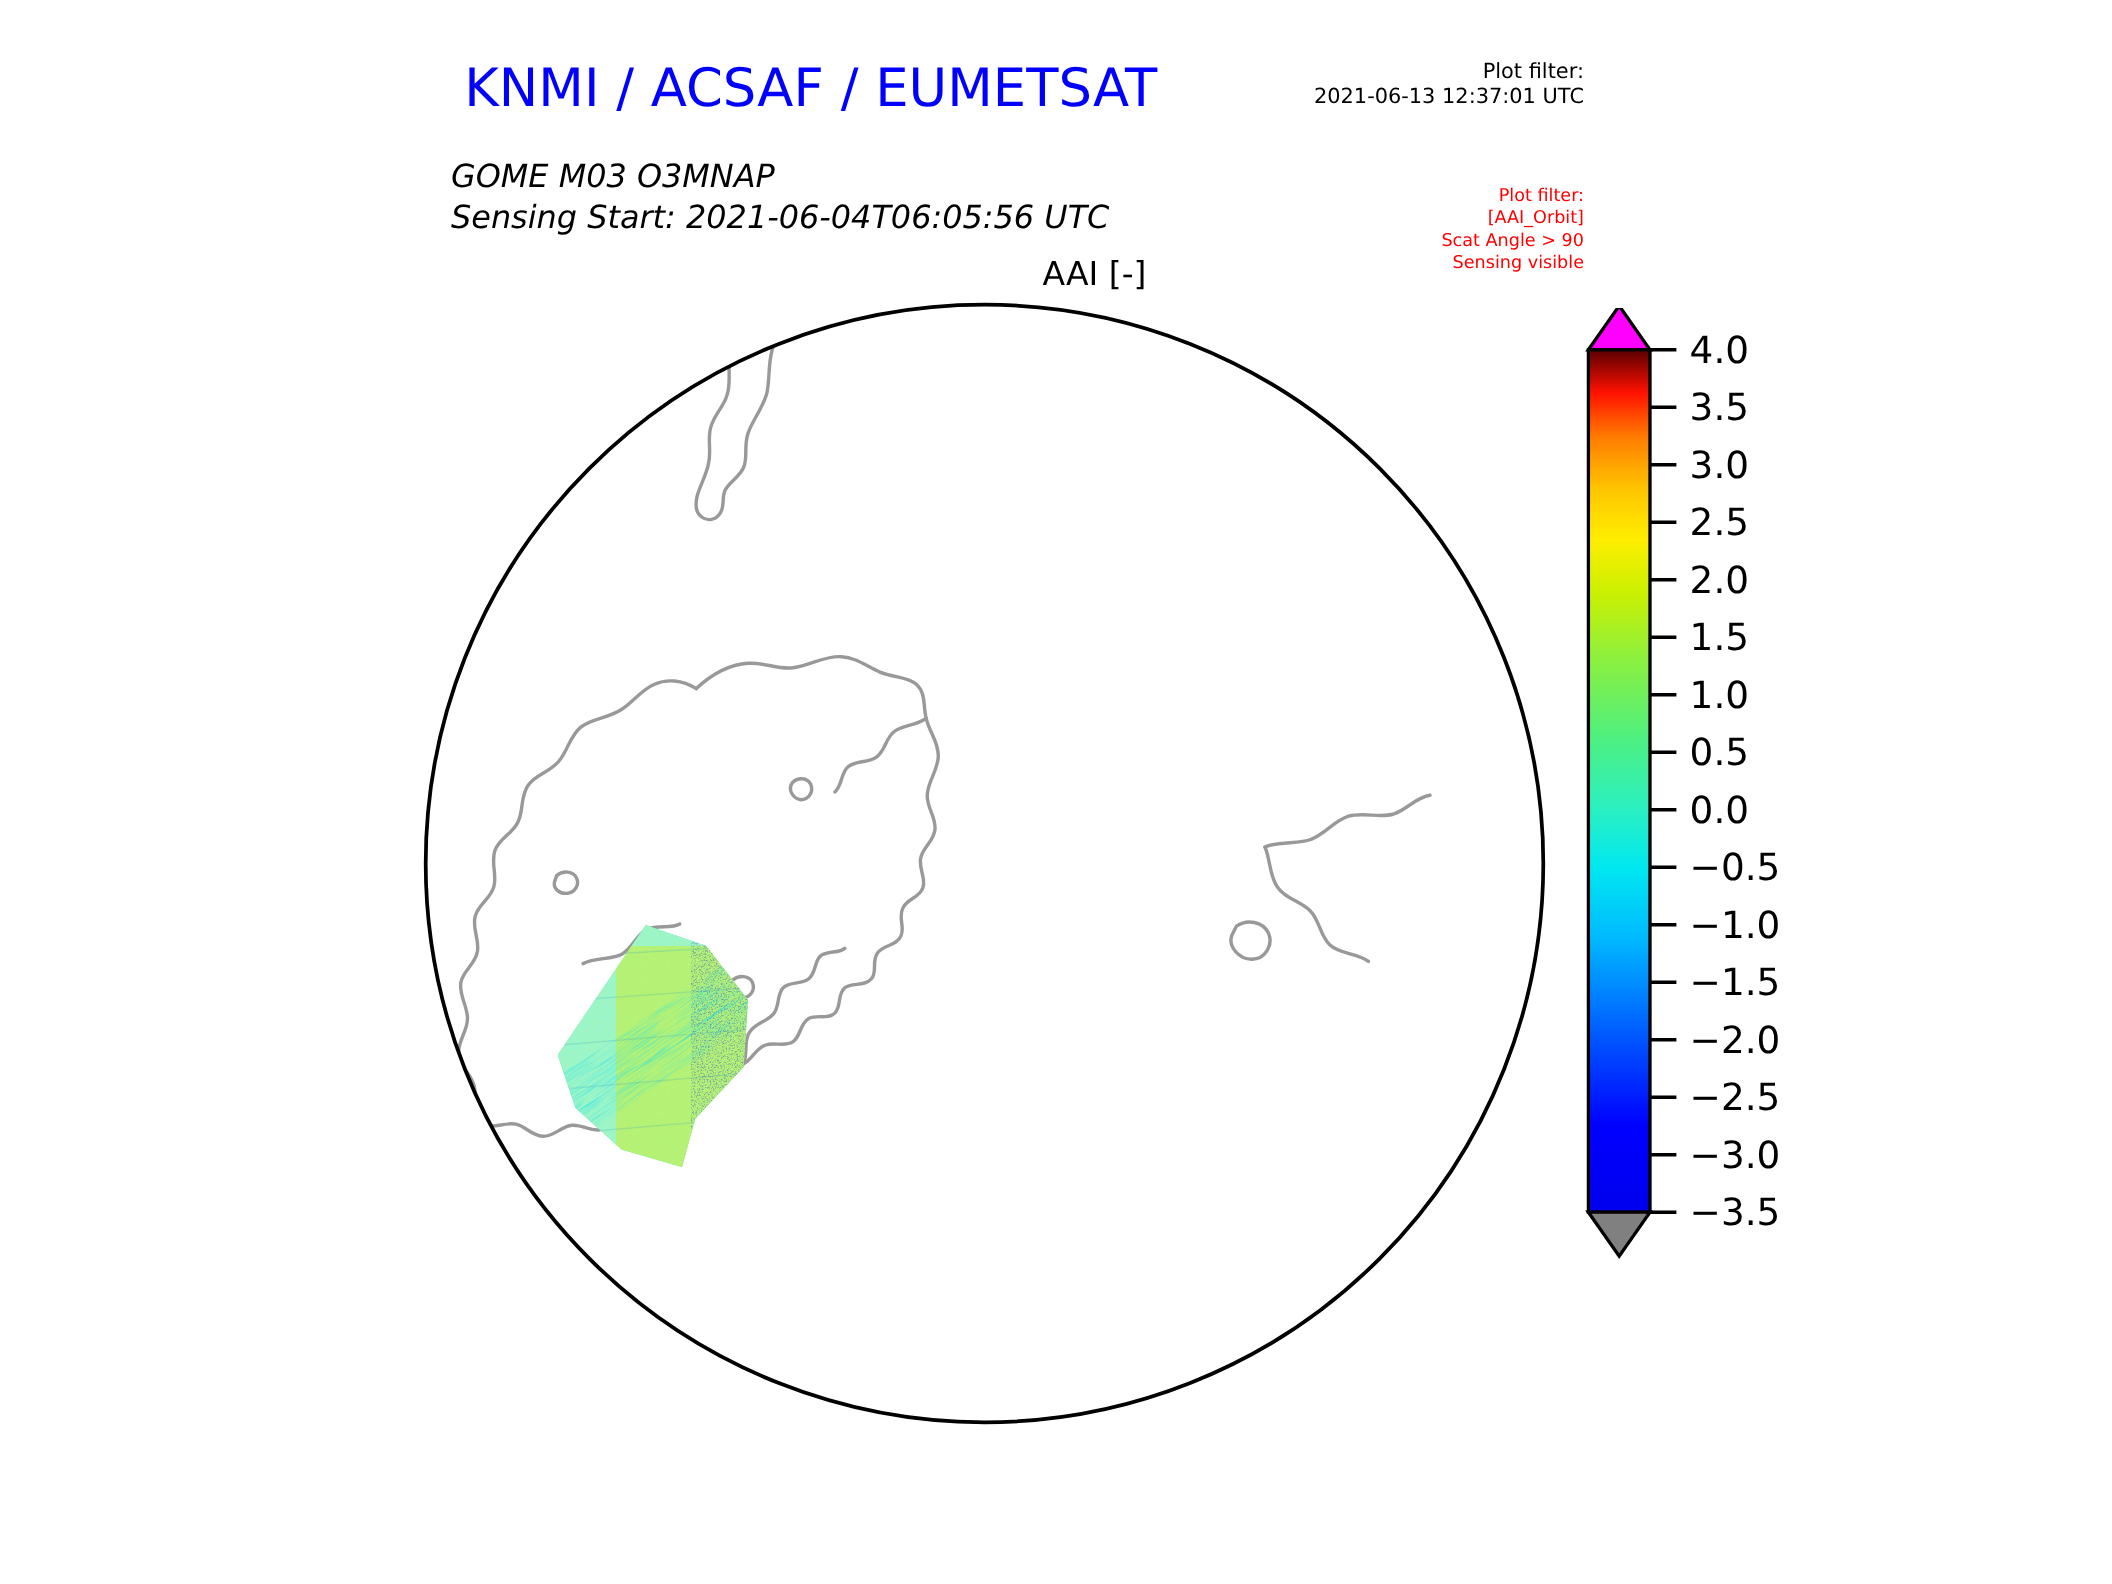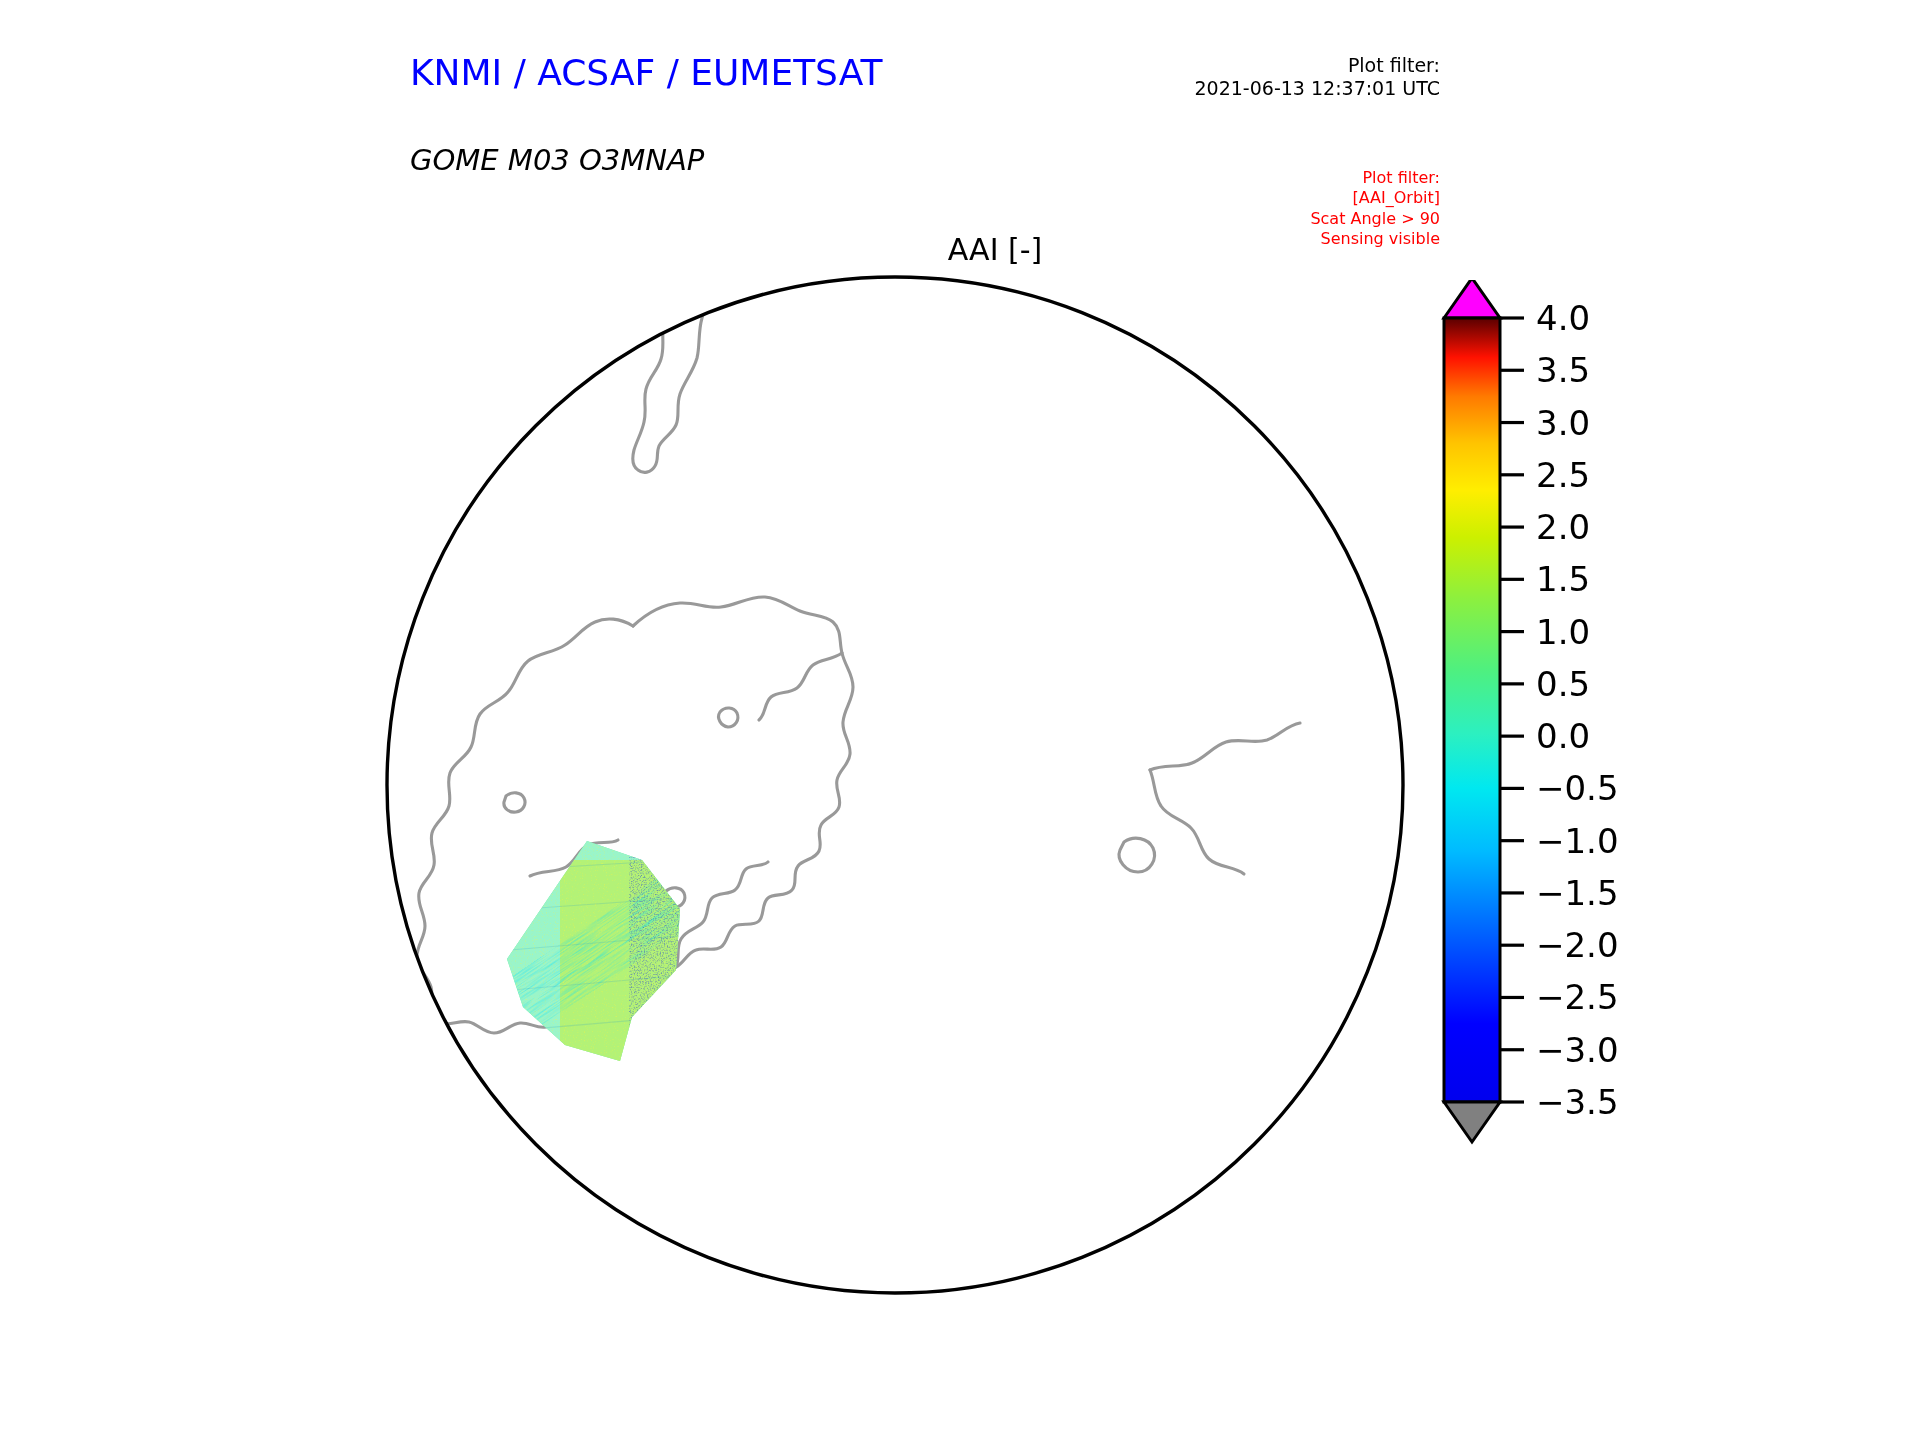--- a/index.html
+++ b/index.html
@@ -12,23 +12,23 @@
     width: 1920px;
     height: 1440px;
     background: #ffffff;
     font-family: "DejaVu Sans", sans-serif;
     overflow: hidden;
   }
 
   
   #org-title {
     position: absolute;
-    left: 410px;
+    left: 422px;
     top: 52px;
-    font-size: 36px;
+    font-size: 48px;
     color: #0000ff;
     white-space: nowrap;
     letter-spacing: 0px;
   }
   #plot-created-block {
     position: absolute;
     left: 1020px;
     top: 54px;
     width: 420px;
     text-align: right;
@@ -98,20 +98,21 @@
 
   <div id="org-title">KNMI / ACSAF / EUMETSAT</div>
 
   <div id="plot-created-block">
     <div>Plot filter:</div>
     <div>2021-06-13 12:37:01 UTC</div>
   </div>
 
   <div id="dataset-block">
     <div>GOME M03 O3MNAP</div>
+    <div>Sensing Start: 2021-06-04T06:05:56 UTC</div>
   </div>
 
   <div id="quantity-title">AAI [-]</div>
 
   <div id="filter-block">
     <div>Plot filter:</div>
     <div>[AAI_Orbit]</div>
     <div>Scat Angle &gt; 90</div>
     <div>Sensing visible</div>
   </div>

